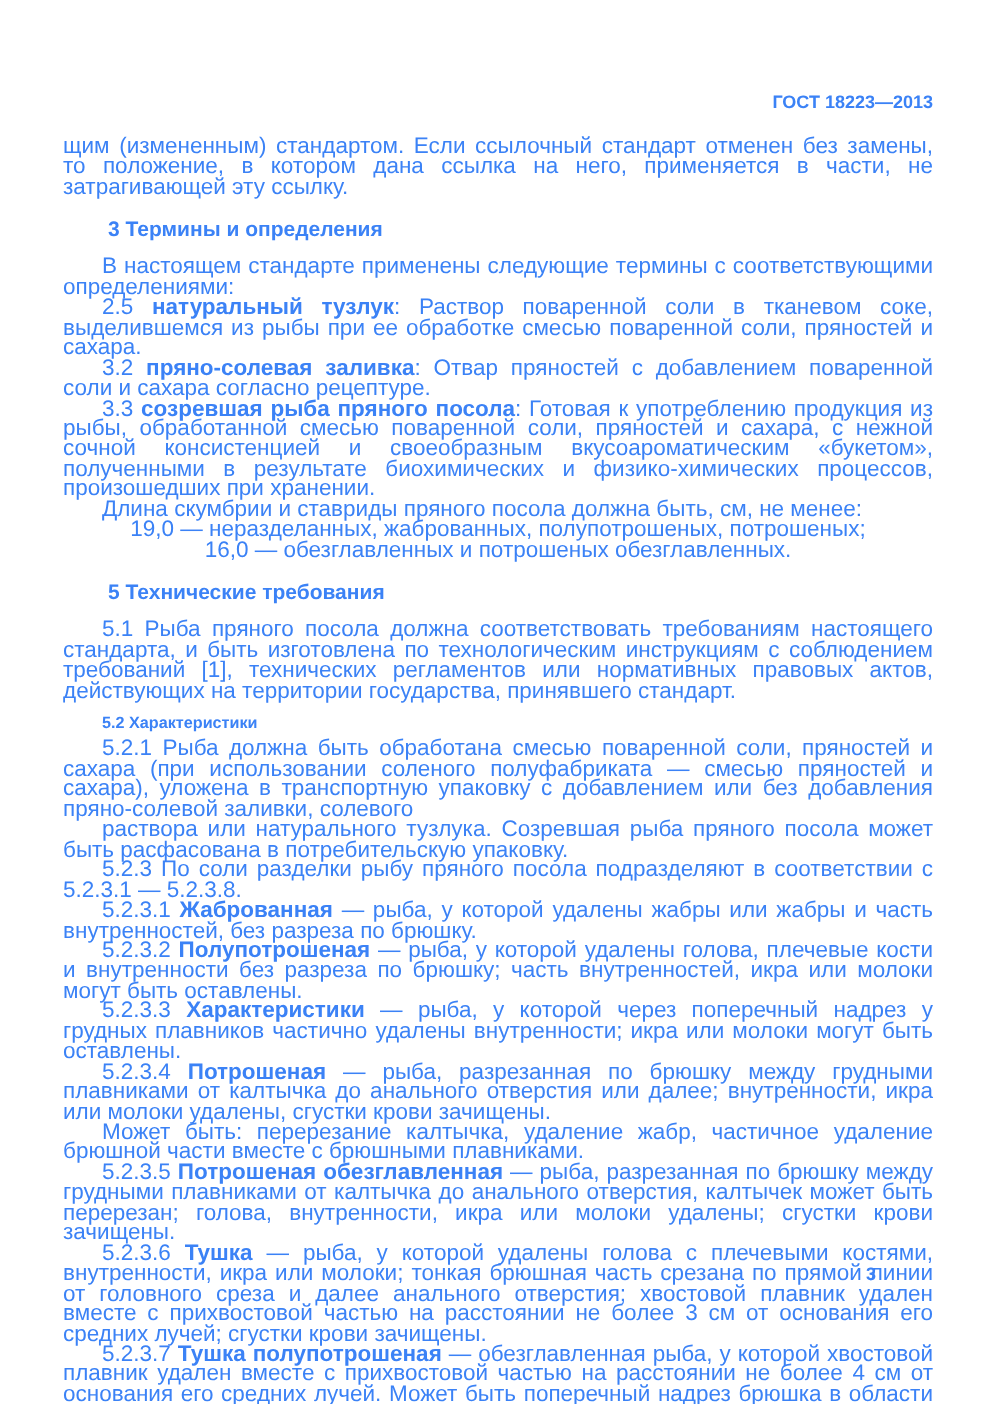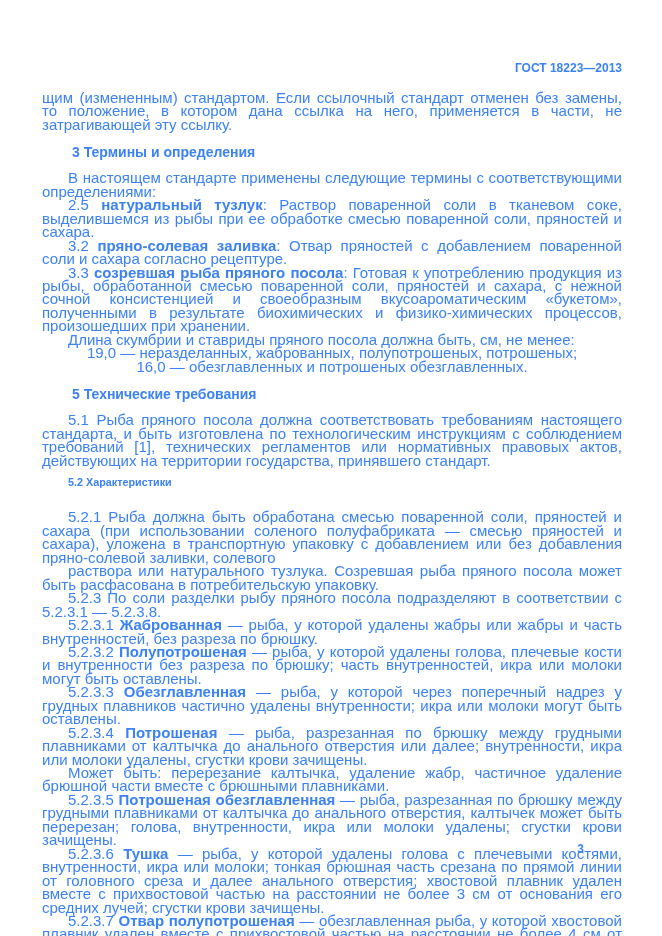--- a/index.html
+++ b/index.html
@@ -37,21 +37,21 @@
     font-weight: 700;
     font-size: 14px;
     line-height: 17px;
     margin: 13px 0 10px;
     padding-left: 30px;
   }
   .doc-body .h2 {
     font-weight: 700;
     font-size: 10.8px;
     line-height: 13.45px;
-    margin: 9px 0 21px;
+    margin: 9px 0 3px;
     padding-left: 26px;
   }
   .doc-body .b { font-weight: 700; }
   .page-number {
     position: absolute;
     right: 78px;
     top: 842px;
     font-weight: 700;
     font-size: 12px;
     line-height: 14px;
@@ -74,22 +74,22 @@
       <p class="para left"><span>19,0 — неразделанных, жаброванных, полупотрошеных, потрошеных;</span></p>
       <p class="para left"><span>16,0 — обезглавленных и потрошеных обезглавленных.</span></p>
       <div class="h1">5 Технические требования</div>
       <p class="para ind"><span>5.1 Рыба пряного посола должна соответствовать требованиям настоящего стандарта, и быть изготовлена по технологическим инструкциям с соблюдением требований [1], технических регламентов или нормативных правовых актов, действующих на территории государства, принявшего стандарт.</span></p>
       <div class="h2">5.2 Характеристики</div>
       <p class="para ind"><span>5.2.1 Рыба должна быть обработана смесью поваренной соли, пряностей и сахара (при использовании соленого полуфабриката — смесью пряностей и сахара), уложена в транспортную упаковку с добавлением или без добавления пряно-солевой заливки, солевого</span></p>
       <p class="para ind"><span>раствора или натурального тузлука. Созревшая рыба пряного посола может быть расфасована в потребительскую упаковку.</span></p>
       <p class="para ind"><span>5.2.3 По соли разделки рыбу пряного посола подразделяют в соответствии с 5.2.3.1 — 5.2.3.8.</span></p>
       <p class="para ind"><span>5.2.3.1 </span><span class="b">Жаброванная</span><span> — рыба, у которой удалены жабры или жабры и часть внутренностей, без разреза по брюшку.</span></p>
       <p class="para ind"><span>5.2.3.2 </span><span class="b">Полупотрошеная</span><span> — рыба, у которой удалены голова, плечевые кости и внутренности без разреза по брюшку; часть внутренностей, икра или молоки могут быть оставлены.</span></p>
-      <p class="para ind"><span>5.2.3.3 </span><span class="b">Обезглавленная</span><span> — рыба, у которой через поперечный надрез у грудных плавников частично удалены внутренности; икра или молоки могут быть оставлены.</span></p>
+      <p class="para ind"><span>5.2.3.3 </span><span class="b">Характеристики</span><span> — рыба, у которой через поперечный надрез у грудных плавников частично удалены внутренности; икра или молоки могут быть оставлены.</span></p>
       <p class="para ind"><span>5.2.3.4 </span><span class="b">Потрошеная</span><span> — рыба, разрезанная по брюшку между грудными плавниками от калтычка до анального отверстия или далее; внутренности, икра или молоки удалены, сгустки крови зачищены.</span></p>
       <p class="para ind"><span>Может быть: перерезание калтычка, удаление жабр, частичное удаление брюшной части вместе с брюшными плавниками.</span></p>
       <p class="para ind"><span>5.2.3.5 </span><span class="b">Потрошеная обезглавленная</span><span> — рыба, разрезанная по брюшку между грудными плавниками от калтычка до анального отверстия, калтычек может быть перерезан; голова, внутренности, икра или молоки удалены; сгустки крови зачищены.</span></p>
       <p class="para ind"><span>5.2.3.6 </span><span class="b">Тушка</span><span> — рыба, у которой удалены голова с плечевыми костями, внутренности, икра или молоки; тонкая брюшная часть срезана по прямой линии от головного среза и далее анального отверстия; хвостовой плавник удален вместе с прихвостовой частью на расстоянии не более 3 см от основания его средних лучей; сгустки крови зачищены.</span></p>
-      <p class="para ind"><span>5.2.3.7 </span><span class="b">Отвар полупотрошеная</span><span> — обезглавленная рыба, у которой хвостовой плавник удален вместе с прихвостовой частью на расстоянии не более 4 см от основания его средних лучей. Может быть поперечный надрез брюшка в области анального отверстия.</span></p>
+      <p class="para ind"><span>5.2.3.7 </span><span class="b">Тушка полупотрошеная</span><span> — обезглавленная рыба, у которой хвостовой плавник удален вместе с прихвостовой частью на расстоянии не более 4 см от основания его средних лучей. Может быть поперечный надрез брюшка в области анального отверстия.</span></p>
     </div>
 
   <div class="page-number">3</div>
 </div>
 
 </body></html>

